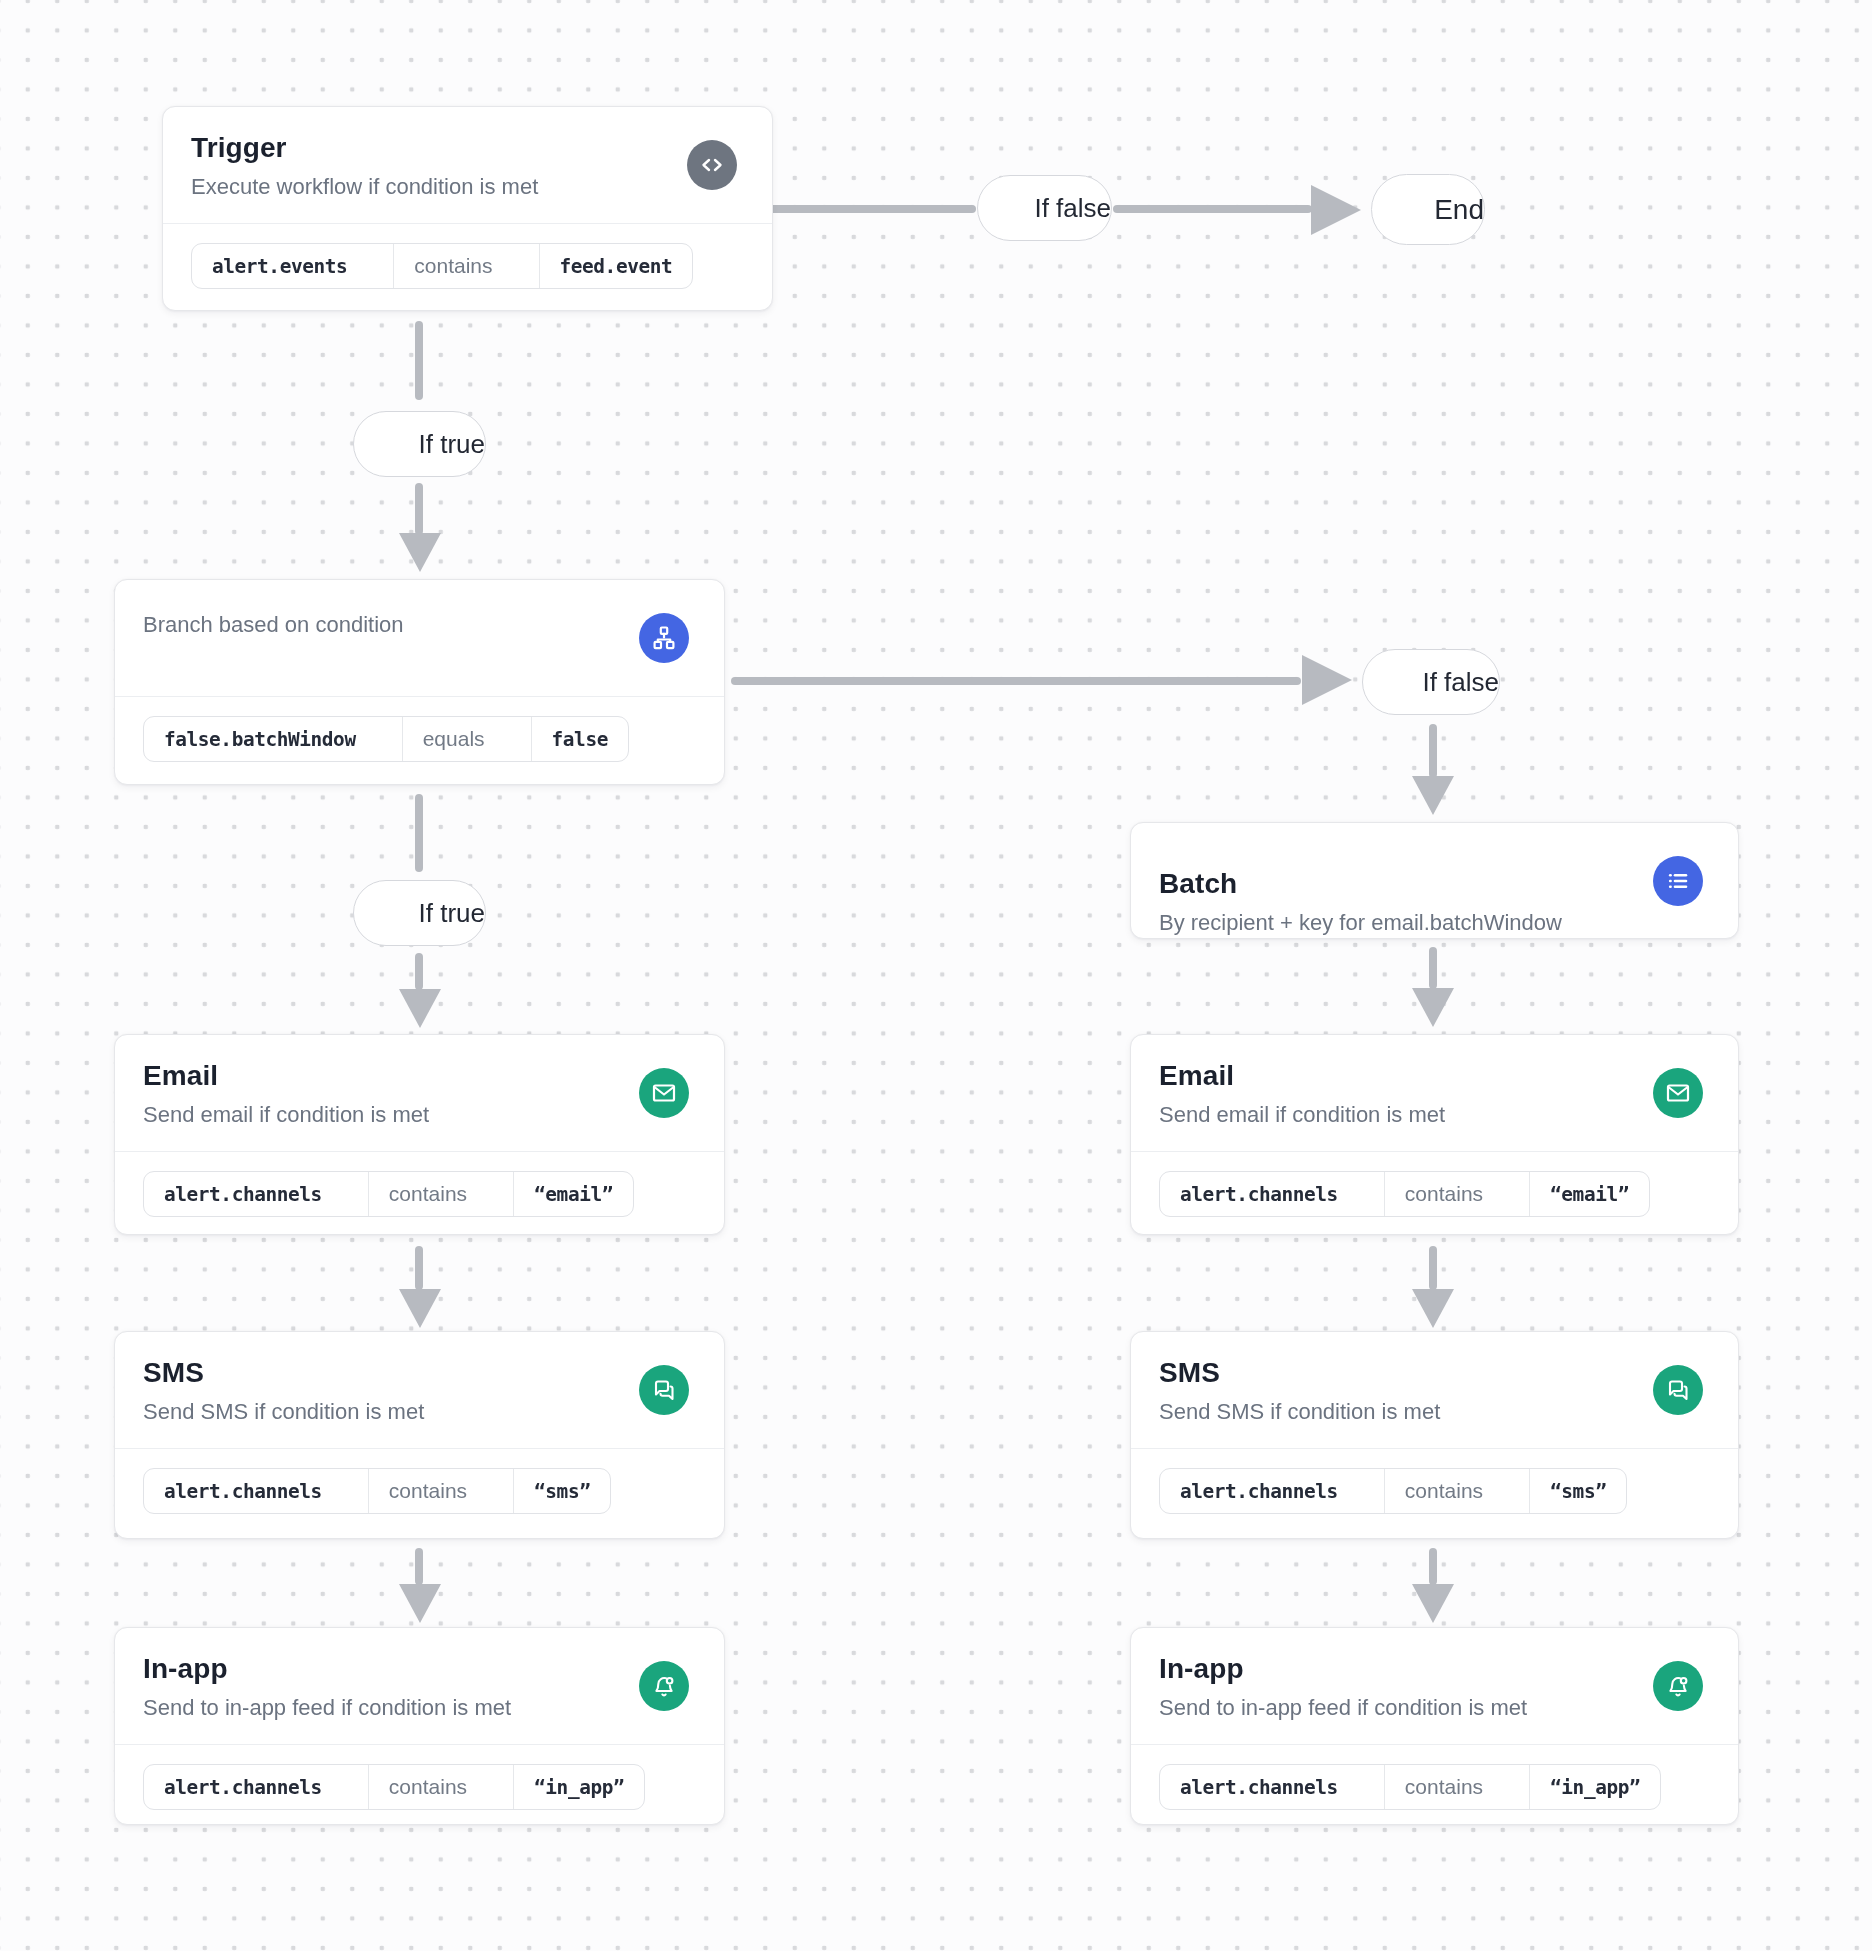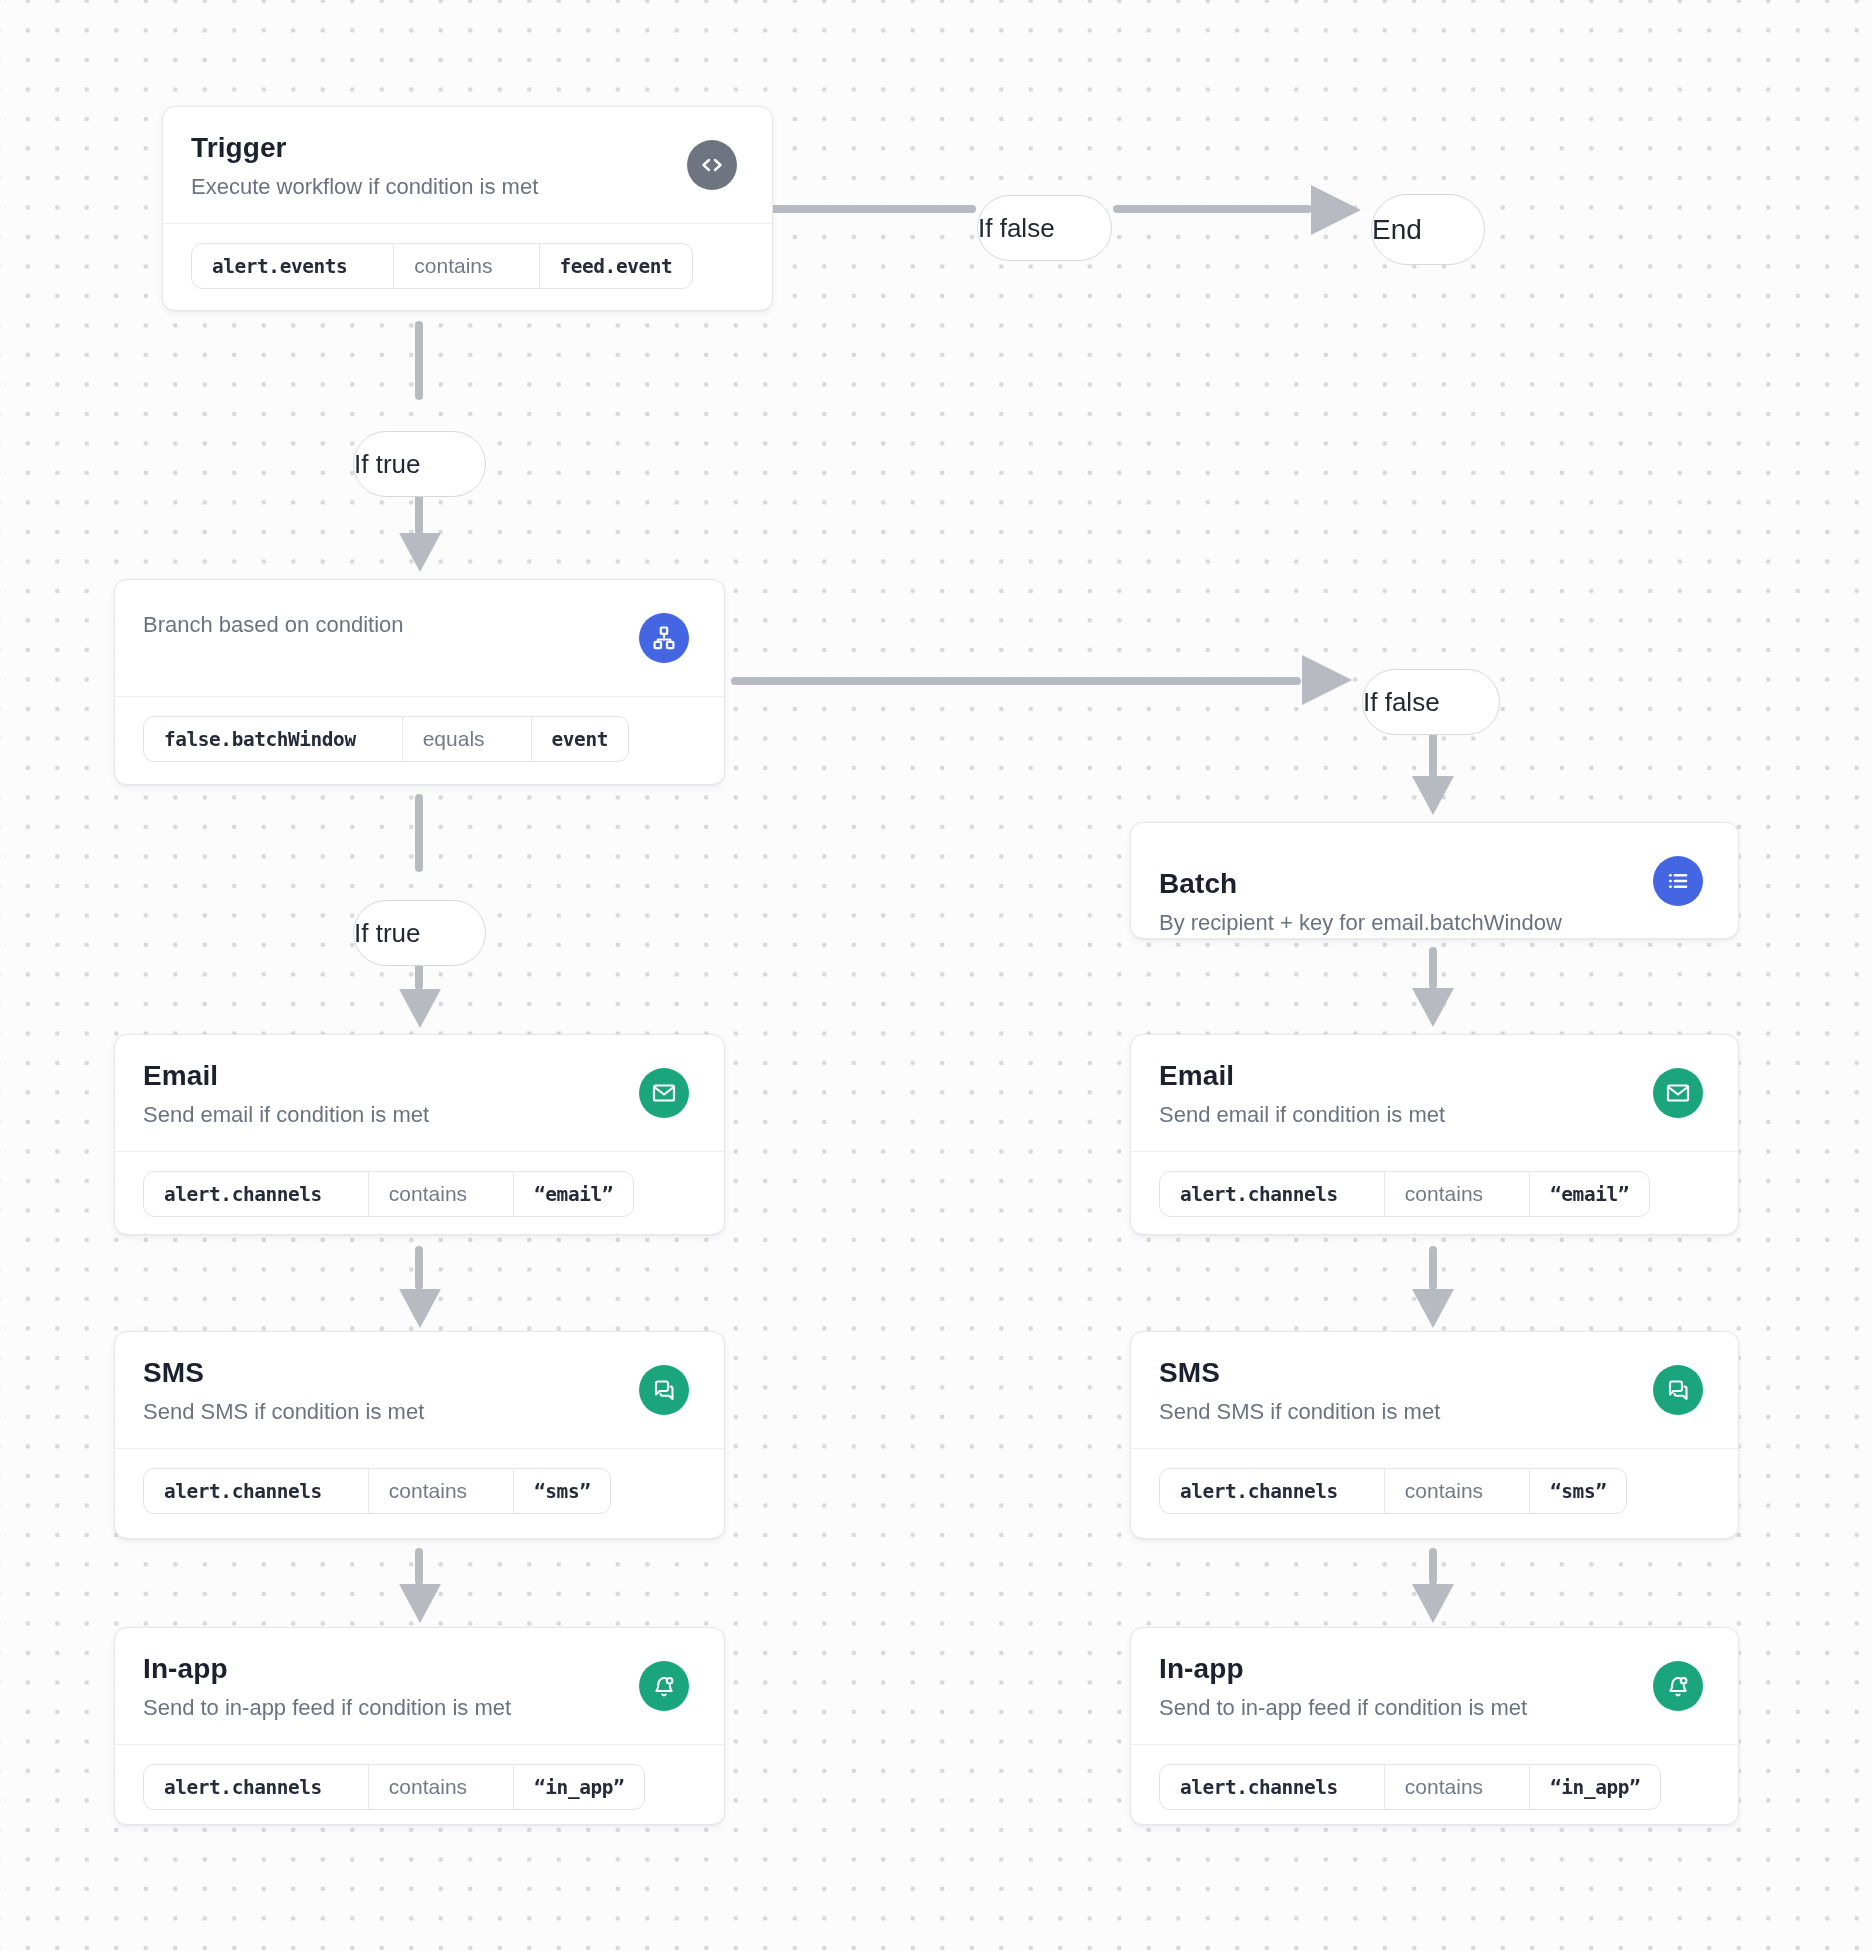--- a/index.html
+++ b/index.html
@@ -34,22 +34,22 @@
   .icon-circle{
     position:absolute;top:33px;right:35px;width:50px;height:50px;border-radius:50%;
     display:flex;align-items:center;justify-content:center;
   }
   .card.solo .icon-circle{top:50%;margin-top:-25px;}
   .ic-gray{background:#6e7580;} .ic-blue{background:#4466e3;} .ic-green{background:#1aa57d;}
   .icon-circle svg{display:block;}
   
   .pill{
     position:absolute;background:#fff;border:1.4px solid #d6d8dd;border-radius:37px;
-    display:flex;align-items:center;justify-content:flex-start;box-sizing:border-box;
-    font-size:26px;font-weight:500;color:#232833;margin-top:20px;
+    display:flex;align-items:center;justify-content:flex-end;box-sizing:border-box;
+    font-size:26px;font-weight:500;color:#232833;
   }
   
   .stem-h{position:absolute;height:8.3px;border-radius:4.6px;background:#b7bac0;}
   .stem-v{position:absolute;width:8.3px;border-radius:4.6px;background:#b7bac0;}
   .head-down{position:absolute;width:0;height:0;border-left:21px solid transparent;border-right:21px solid transparent;border-top:39px solid #b7bac0;}
   .head-right{position:absolute;width:0;height:0;border-top:25px solid transparent;border-bottom:25px solid transparent;border-left:50px solid #b7bac0;}
 </style>
 </head>
 <body>
 
@@ -130,21 +130,21 @@
         <path d="M7.8 17.5 L7.8 15.5 L20.2 15.5 L20.2 17.5"></path>
         <rect x="4.6" y="17.8" width="6.4" height="6.4" rx="1"></rect>
         <rect x="17" y="17.8" width="6.4" height="6.4" rx="1"></rect>
       </svg>
     </div>
   </div>
   <div class="card-cond">
     <div class="cond-pill">
       <span class="seg mono">false.batchWindow</span>
       <span class="seg op">equals</span>
-      <span class="seg mono">event</span>
+      <span class="seg mono">false</span>
     </div>
   </div>
 </div>
 
 <div class="card solo" style="left:1130px;top:822px;width:609px;height:117px;">
   <div class="card-head">
     <div class="card-title">Batch</div>
     <div class="card-sub">By recipient + key for email.batchWindow</div>
     <div class="icon-circle ic-blue">
       <svg width="28" height="28" viewBox="0 0 28 28" fill="none" stroke="#ffffff" stroke-width="2.6" stroke-linecap="round" stroke-linejoin="round">

